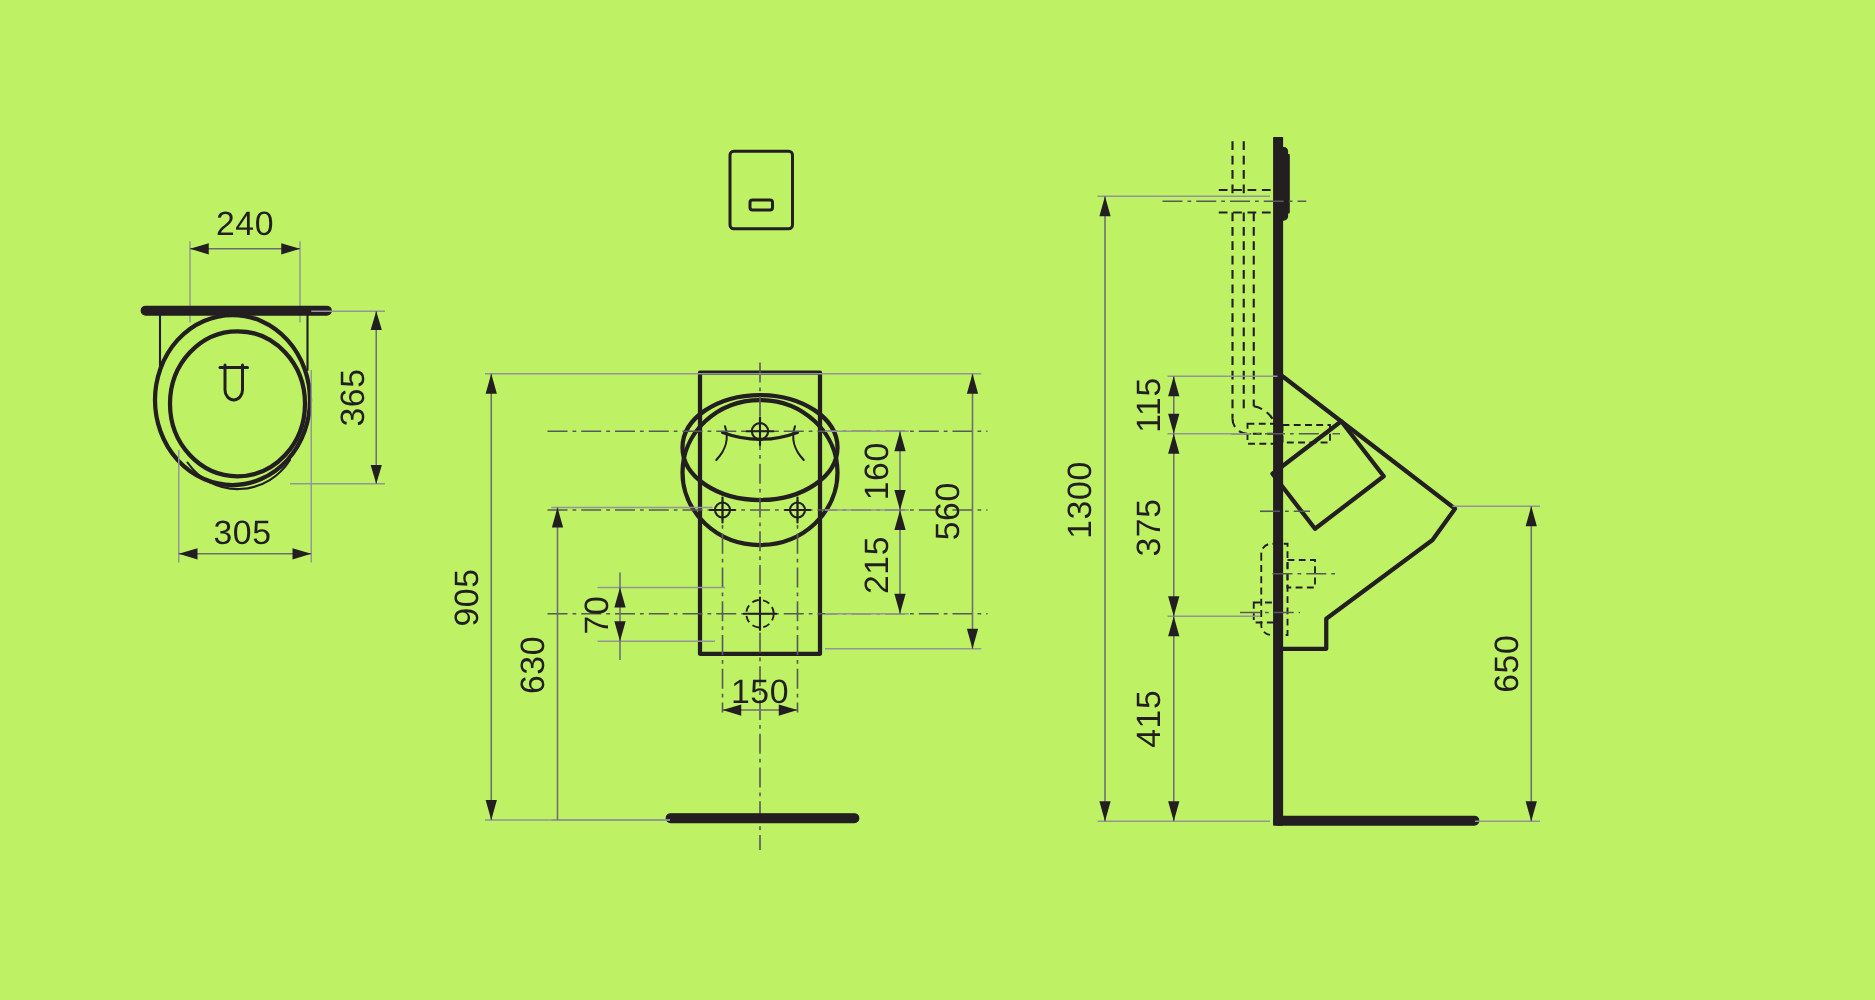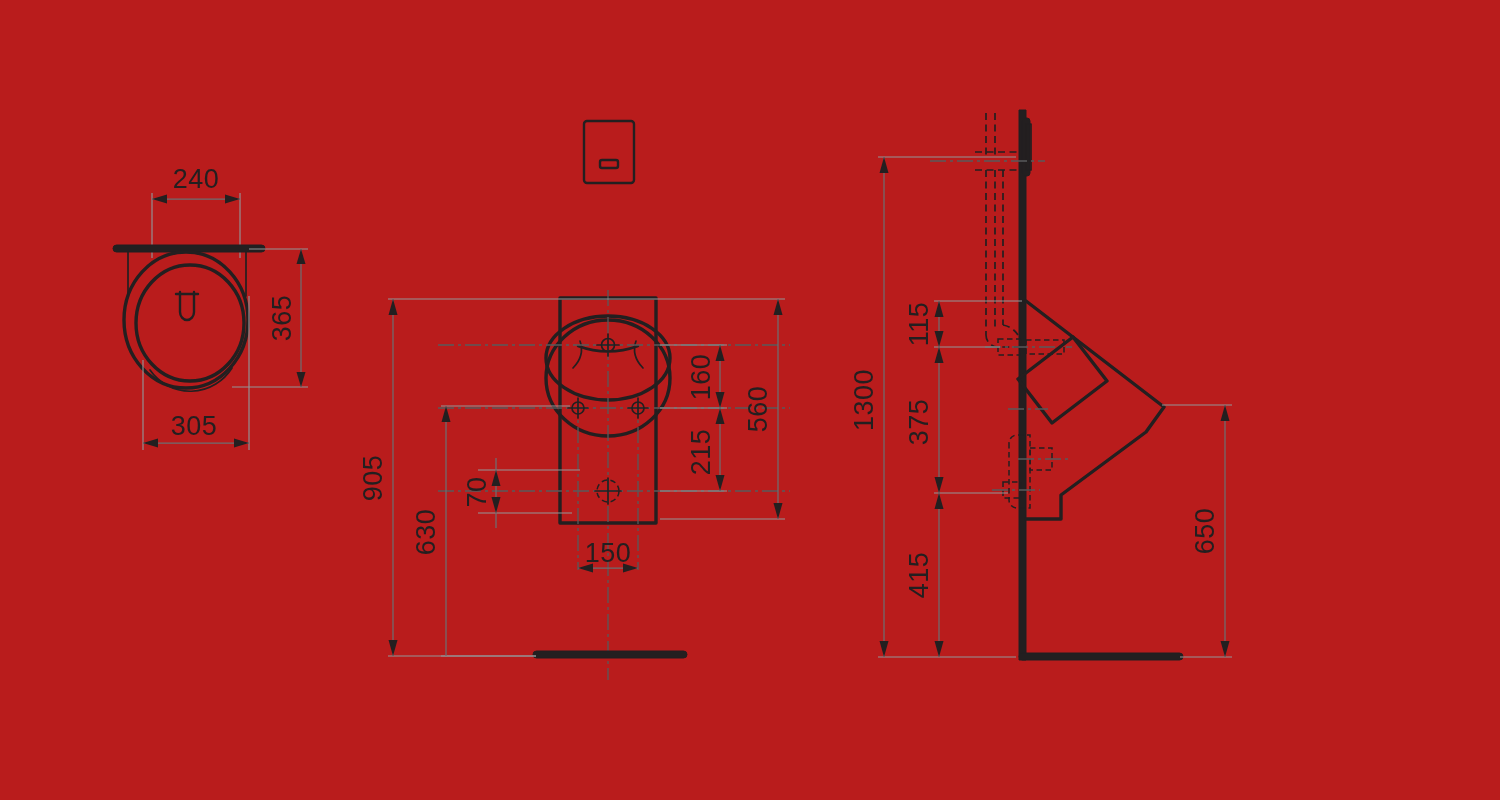--- a/index.html
+++ b/index.html
@@ -11,21 +11,21 @@
   body {
     width: 1500px;
     height: 800px;
     font-family: "Liberation Sans", sans-serif;
     overflow: hidden;
   }
   #drawing-root {
     position: relative;
     width: 1500px;
     height: 800px;
-    background: #b91c1c;
+    background: #bef264;
   }
   svg#tech-drawing {
     display: block;
     width: 1500px;
     height: 800px;
   }
   .obj-heavy {
     fill: none;
     stroke: #231f20;
     stroke-width: 3.4;

